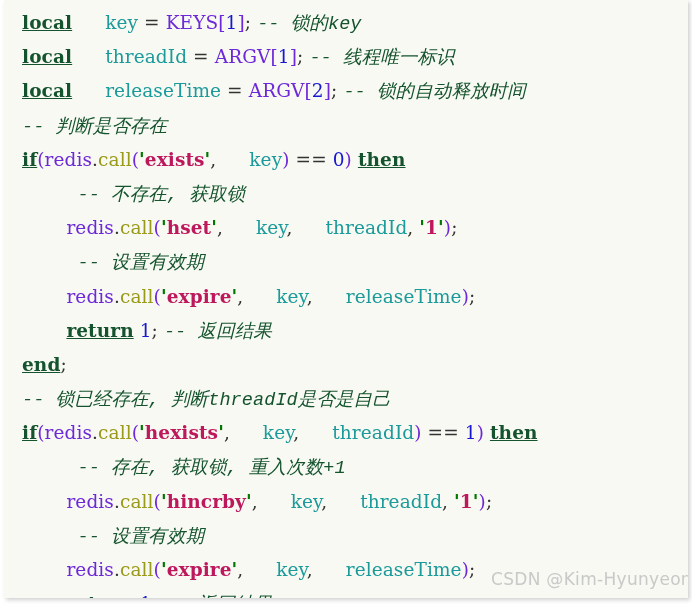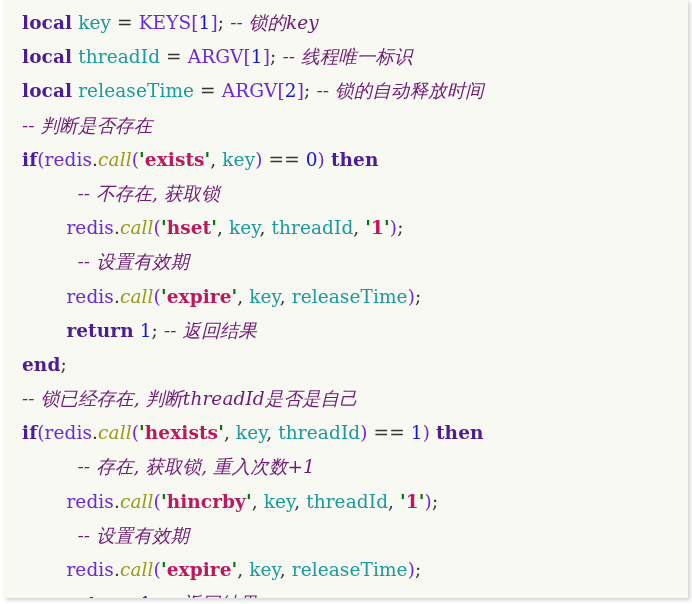--- a/index.html
+++ b/index.html
@@ -39,40 +39,41 @@
   }
 
   .ln {
     display: block;
     height: 34.2px;
     padding-left: 18px;
     white-space: pre;
   }
 
   
-  .kw   { color: #4c1d95; font-weight: bold; }          
-  .var  { color: #1a9a9a; }                              
+  .kw   { color: #14532d; font-weight: bold; text-decoration: underline; }          
+  .var  { color: #1a9a9a; margin-left: 27px; }                              
   .op   { color: #333333; }                              
   .glob { color: #6d28d9; }                              
   .num  { color: #1818d0; }                              
-  .fn   { color: #9a9a1a; font-style: italic; }                              
+  .fn   { color: #9a9a1a; }                              
   .str  { color: #be185d; font-weight: bold; }           
   .quo  { color: #007700; font-weight: bold; }           
-  .cmt  { color: #701a75; font-style: italic; }          
+  .cmt  { color: #14532d; font-style: italic; font-family: Liberation Mono, monospace; }          
 
   #watermark {
     position: absolute;
     left: 487px;
     top: 569px;
     font-family: "DejaVu Sans", sans-serif;
     font-size: 17px;
     color: #c9c9c9;
     letter-spacing: 0.3px;
     white-space: pre;
     pointer-events: none;
   }
 </style>
 </head>
 <body>
 
 <div id="code-card">
   <div id="code-block"><span class="ln" style="padding-left: 18px;"><span class="kw">local</span><span class="op"> </span><span class="var">key</span><span class="op"> </span><span class="op">=</span><span class="op"> </span><span class="glob">KEYS</span><span class="glob">[</span><span class="num">1</span><span class="glob">]</span><span class="op">;</span><span class="op"> </span><span class="cmt">-- 锁的key</span></span><span class="ln" style="padding-left: 18px;"><span class="kw">local</span><span class="op"> </span><span class="var">threadId</span><span class="op"> </span><span class="op">=</span><span class="op"> </span><span class="glob">ARGV</span><span class="glob">[</span><span class="num">1</span><span class="glob">]</span><span class="op">;</span><span class="op"> </span><span class="cmt">-- 线程唯一标识</span></span><span class="ln" style="padding-left: 18px;"><span class="kw">local</span><span class="op"> </span><span class="var">releaseTime</span><span class="op"> </span><span class="op">=</span><span class="op"> </span><span class="glob">ARGV</span><span class="glob">[</span><span class="num">2</span><span class="glob">]</span><span class="op">;</span><span class="op"> </span><span class="cmt">-- 锁的自动释放时间</span></span><span class="ln" style="padding-left: 18px;"><span class="cmt">-- 判断是否存在</span></span><span class="ln" style="padding-left: 18px;"><span class="kw">if</span><span class="glob">(</span><span class="glob">redis</span><span class="op">.</span><span class="fn">call</span><span class="glob">(</span><span class="quo">'</span><span class="str">exists</span><span class="quo">'</span><span class="op">,</span><span class="op"> </span><span class="var">key</span><span class="glob">)</span><span class="op"> </span><span class="op">==</span><span class="op"> </span><span class="num">0</span><span class="glob">)</span><span class="op"> </span><span class="kw">then</span></span><span class="ln" style="padding-left: 73.5px;"><span class="cmt">-- 不存在, 获取锁</span></span><span class="ln" style="padding-left: 62.4px;"><span class="glob">redis</span><span class="op">.</span><span class="fn">call</span><span class="glob">(</span><span class="quo">'</span><span class="str">hset</span><span class="quo">'</span><span class="op">,</span><span class="op"> </span><span class="var">key</span><span class="op">,</span><span class="op"> </span><span class="var">threadId</span><span class="op">,</span><span class="op"> </span><span class="quo">'</span><span class="str">1</span><span class="quo">'</span><span class="glob">)</span><span class="op">;</span></span><span class="ln" style="padding-left: 73.5px;"><span class="cmt">-- 设置有效期</span></span><span class="ln" style="padding-left: 62.4px;"><span class="glob">redis</span><span class="op">.</span><span class="fn">call</span><span class="glob">(</span><span class="quo">'</span><span class="str">expire</span><span class="quo">'</span><span class="op">,</span><span class="op"> </span><span class="var">key</span><span class="op">,</span><span class="op"> </span><span class="var">releaseTime</span><span class="glob">)</span><span class="op">;</span></span><span class="ln" style="padding-left: 62.4px;"><span class="kw">return</span><span class="op"> </span><span class="num">1</span><span class="op">;</span><span class="op"> </span><span class="cmt">-- 返回结果</span></span><span class="ln" style="padding-left: 18px;"><span class="kw">end</span><span class="op">;</span></span><span class="ln" style="padding-left: 18px;"><span class="cmt">-- 锁已经存在, 判断threadId是否是自己</span></span><span class="ln" style="padding-left: 18px;"><span class="kw">if</span><span class="glob">(</span><span class="glob">redis</span><span class="op">.</span><span class="fn">call</span><span class="glob">(</span><span class="quo">'</span><span class="str">hexists</span><span class="quo">'</span><span class="op">,</span><span class="op"> </span><span class="var">key</span><span class="op">,</span><span class="op"> </span><span class="var">threadId</span><span class="glob">)</span><span class="op"> </span><span class="op">==</span><span class="op"> </span><span class="num">1</span><span class="glob">)</span><span class="op"> </span><span class="kw">then</span></span><span class="ln" style="padding-left: 73.5px;"><span class="cmt">-- 存在, 获取锁, 重入次数+1</span></span><span class="ln" style="padding-left: 62.4px;"><span class="glob">redis</span><span class="op">.</span><span class="fn">call</span><span class="glob">(</span><span class="quo">'</span><span class="str">hincrby</span><span class="quo">'</span><span class="op">,</span><span class="op"> </span><span class="var">key</span><span class="op">,</span><span class="op"> </span><span class="var">threadId</span><span class="op">,</span><span class="op"> </span><span class="quo">'</span><span class="str">1</span><span class="quo">'</span><span class="glob">)</span><span class="op">;</span></span><span class="ln" style="padding-left: 73.5px;"><span class="cmt">-- 设置有效期</span></span><span class="ln" style="padding-left: 62.4px;"><span class="glob">redis</span><span class="op">.</span><span class="fn">call</span><span class="glob">(</span><span class="quo">'</span><span class="str">expire</span><span class="quo">'</span><span class="op">,</span><span class="op"> </span><span class="var">key</span><span class="op">,</span><span class="op"> </span><span class="var">releaseTime</span><span class="glob">)</span><span class="op">;</span></span><span class="ln" style="padding-left: 62.4px;"><span class="kw">return</span><span class="op"> </span><span class="num">1</span><span class="op">;</span><span class="op"> </span><span class="cmt">-- 返回结果</span></span></div>
+  <div id="watermark">CSDN @Kim-Hyunyeon</div>
 </div>
 
 </body></html>

